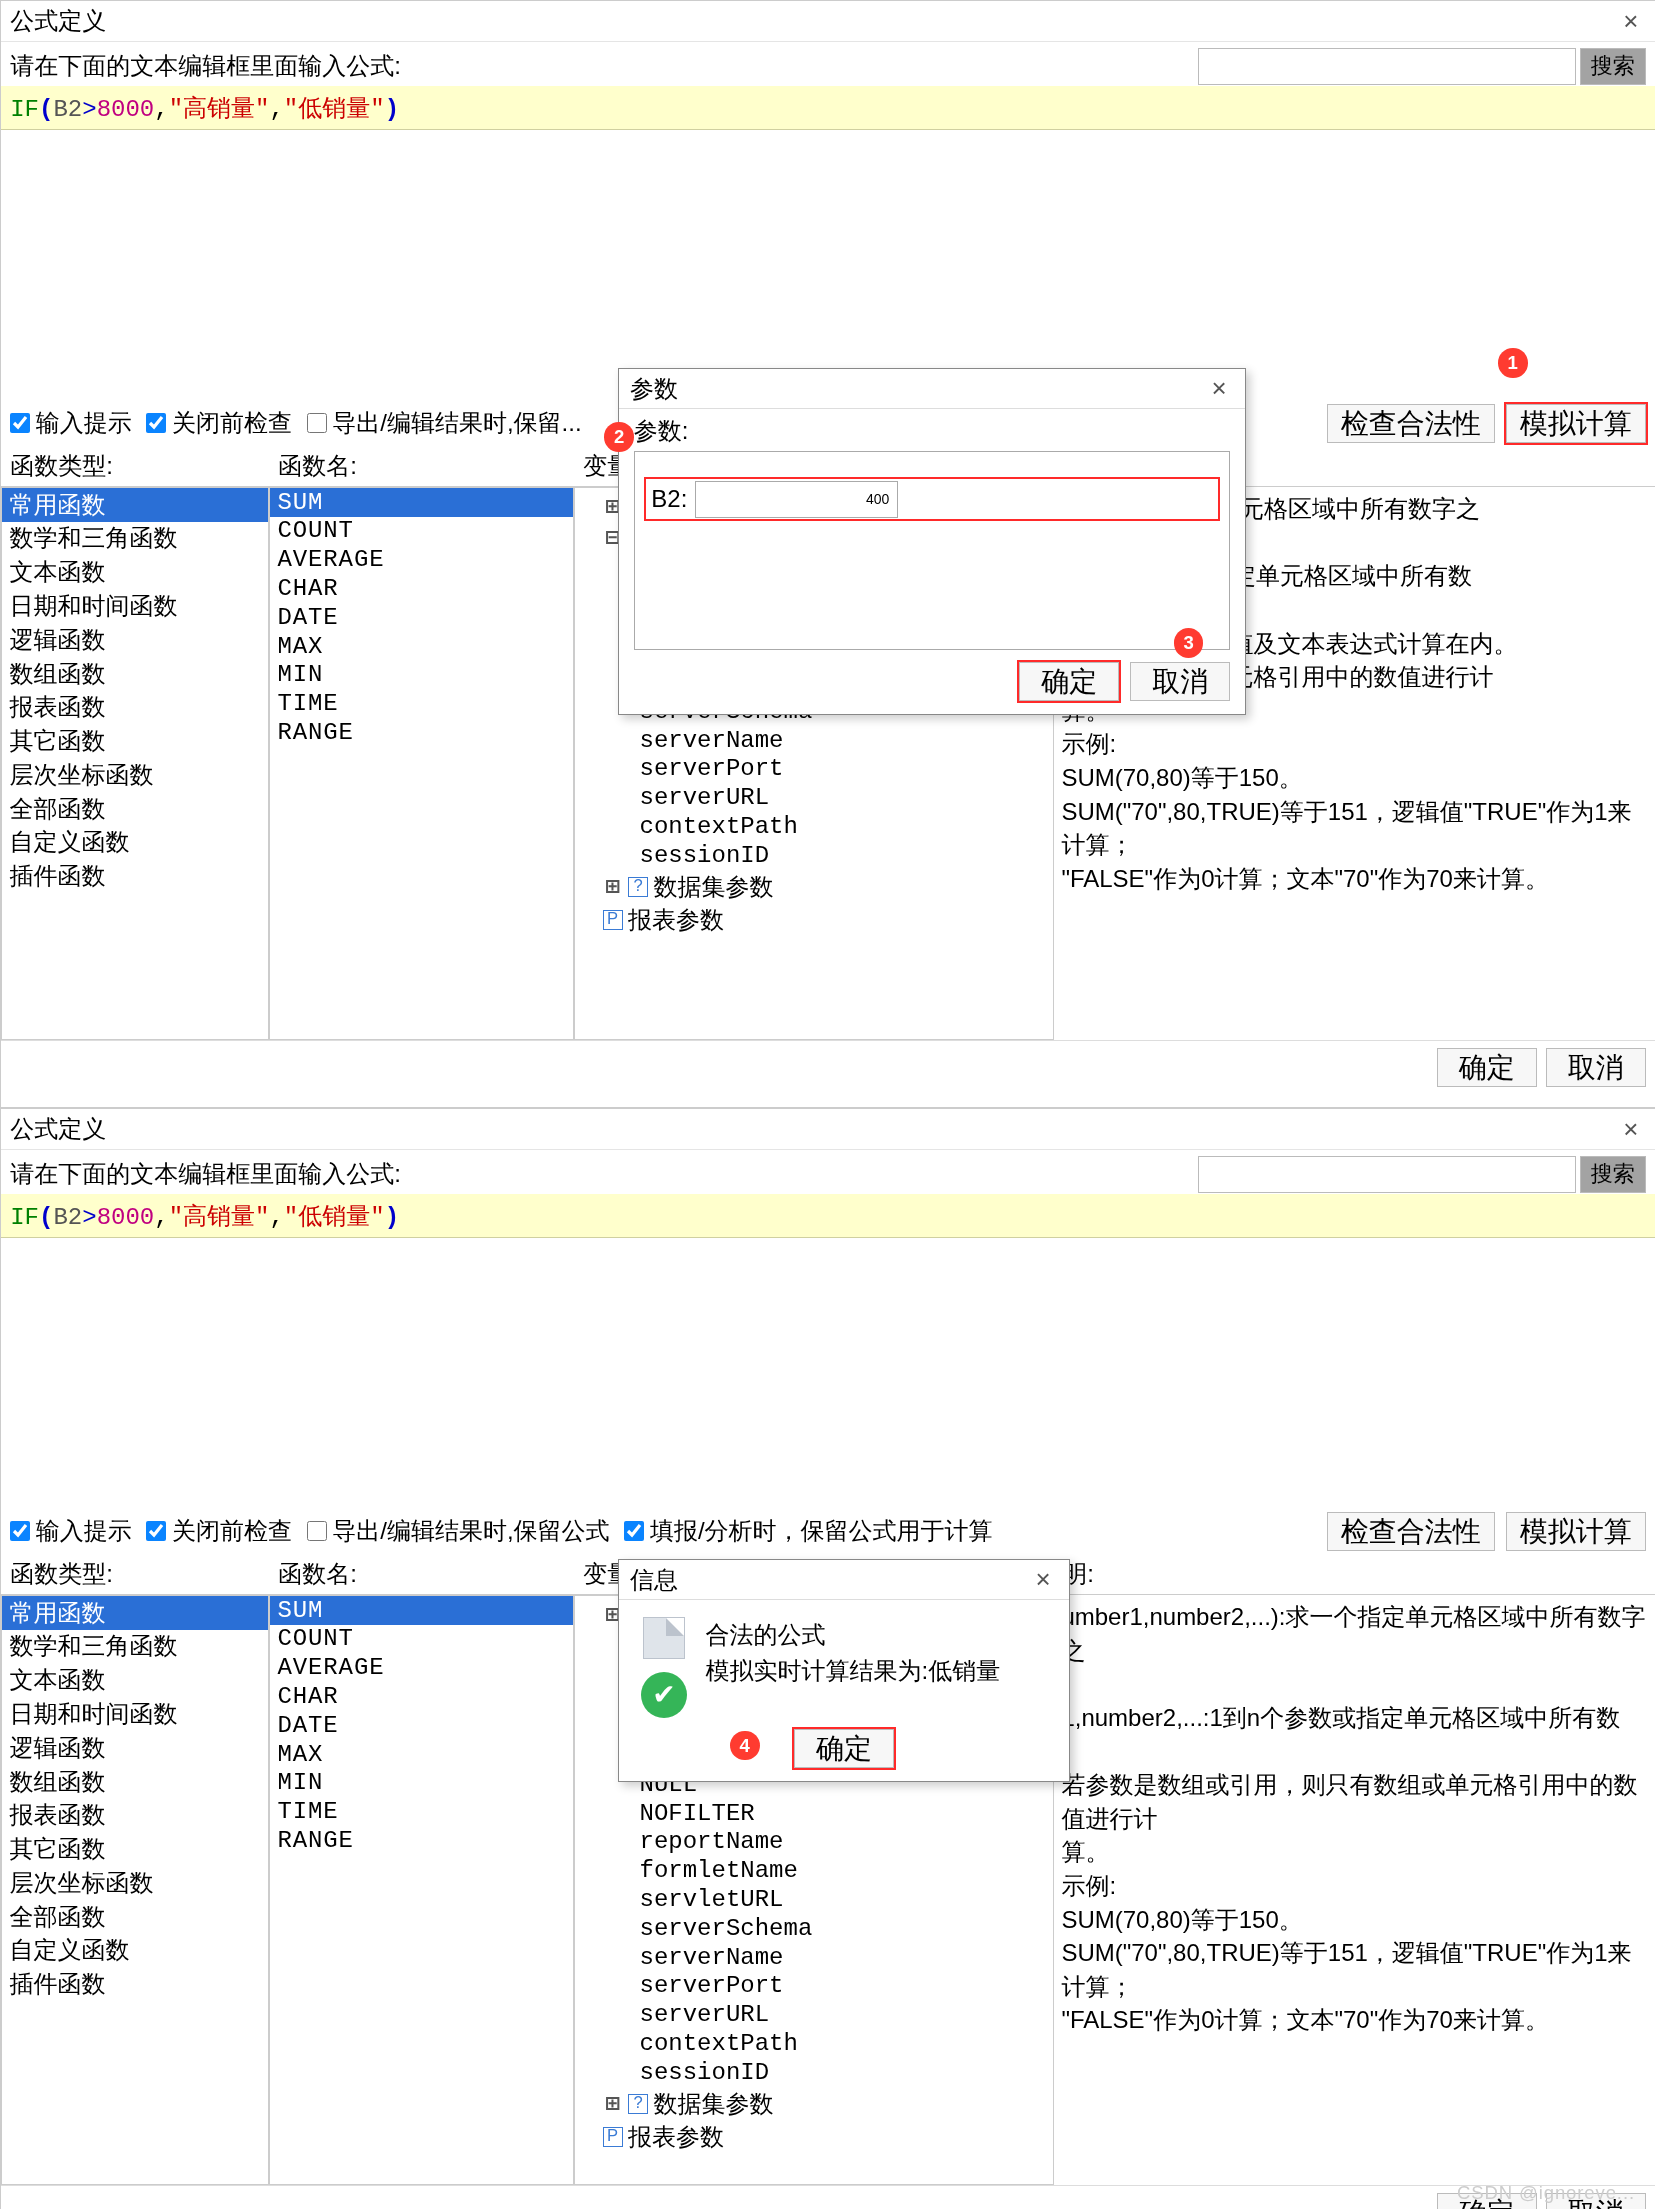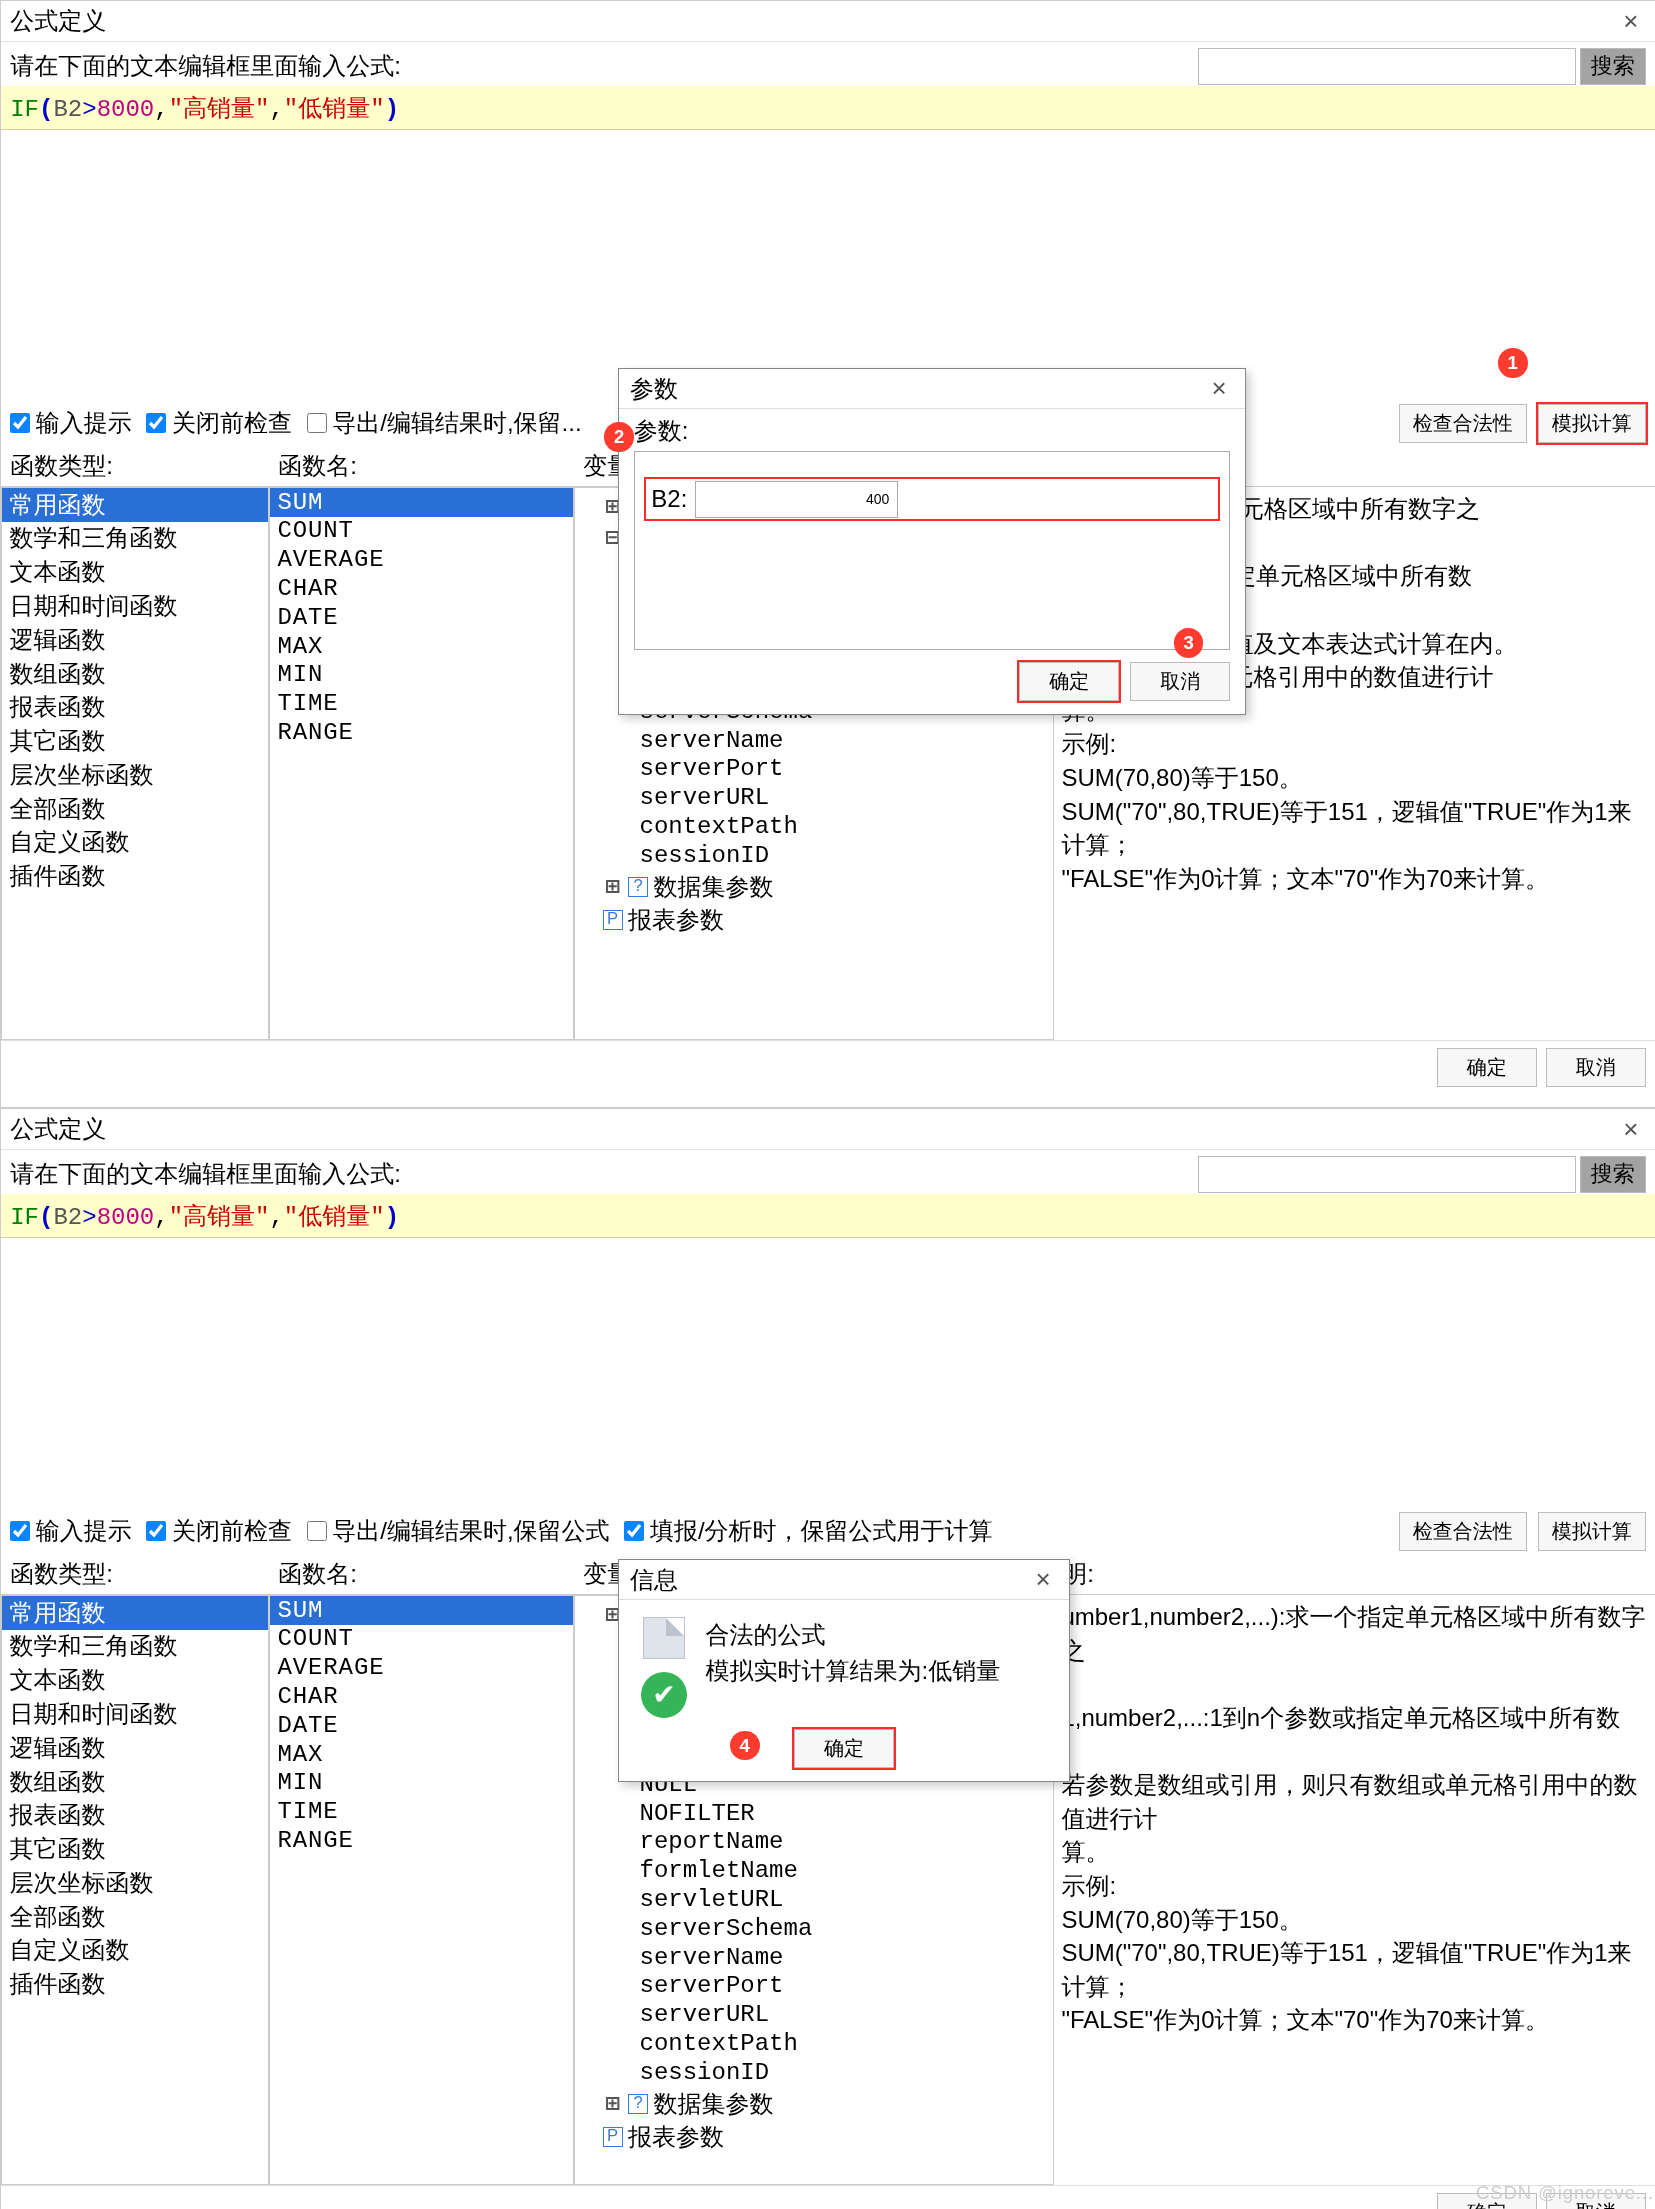--- a/index.html
+++ b/index.html
@@ -18,21 +18,21 @@
 .tok-func { color: #008000; }
 .tok-paren { color: #0000cc; font-weight: bold; }
 .tok-cell { color: #555; }
 .tok-op { color: #0000cc; }
 .tok-num { color: #c00080; }
 .tok-str { color: #cc0000; }
 .spacer { height: 268px; background: #fff; }
 .checkrow { display: flex; align-items: center; padding: 5.5px 9.2px; gap: 14.8px; font-size: 24px; }
 .chk { display: inline-flex; align-items: center; gap: 5.5px; }
 .chk input { width: 20px; height: 20px; accent-color: #0a84ff; }
-.btn { height: 39px; min-width: 100px; border: 0.9px solid #bbb; background: #f7f7f7; font-size: 20px; padding: 0 13px; cursor: pointer; }
+.btn { height: 39px; min-width: 100px; border: 0.9px solid #bbb; background: #f7f7f7; font-size: 28px; padding: 0 13px; cursor: pointer; }
 .checkrow-right { margin-left: auto; display: flex; gap: 11px; }
 .redbox { outline: 2.8px solid #ff2a2a; }
 .cols-head { display: flex; font-size: 24px; padding: 1.8px 9.2px 3.7px; align-items: center; }
 .ch-left { width: 268px; }
 .ch-mid { width: 305px; }
 .ch-var { width: 480px; }
 .main-cols { display: flex; border-top: 0.9px solid #ccc; height: 554px; }
 .main-cols2 { height: 591px; }
 .panel { border: 0.9px solid #ccc; overflow: auto; font-size: 24px; }
 .p-left { width: 268px; }
@@ -56,21 +56,21 @@
 .fieldrow { display:flex; align-items:center; gap:7.4px; margin:18px 0; }
 .fieldrow input { height: 37px; border: 0.9px solid #aaa; padding: 0 7.4px; font-size: 14px; text-align: right; }
 .dlg-btns { display:flex; justify-content:flex-end; gap:11px; padding:3.7px 14.8px 13px; }
 .badge { display:inline-flex; width:29.5px; height:29.5px; border-radius:50%; background:#ff3b30; color:#fff; align-items:center; justify-content:center; font-size:18.5px; font-weight:bold; position:absolute; z-index:60; font-family:sans-serif; }
 .green-check { width:46px; height:46px; border-radius:50%; background:#35b558; color:#fff; display:inline-flex; align-items:center; justify-content:center; font-size:28px; font-family:sans-serif; }
 .docicon { width:42px; height:42px; background:#dfe4ea; border:0.9px solid #bcc3cd; position:relative; }
 .docicon:after { content:""; position:absolute; right:0; top:0; border-width:9.2px; border-style:solid; border-color:#fff #fff #bcc3cd #bcc3cd; }
 .info-body { display:flex; gap:18.5px; align-items:flex-start; padding:16.6px 22px 7.4px; }
 .info-left { display:flex; flex-direction:column; gap:13px; align-items:center; }
 .info-text { font-size:24px; line-height:1.5; }
-.watermark { position:absolute; right:1px; bottom:5.5px; font-size:18.5px; color:#ccc; font-family:sans-serif; letter-spacing:0.9px; pointer-events:none; }
+.watermark { position:absolute; right:20px; bottom:5.5px; font-size:18.5px; color:#ccc; font-family:sans-serif; letter-spacing:0.9px; pointer-events:none; }
 </style>
 </head>
 <body>
 
 <div class="win win1">
   <div class="titlebar">
     <span>公式定义</span>
     <span class="close-x">×</span>
   </div>
   <div class="promptrow">

